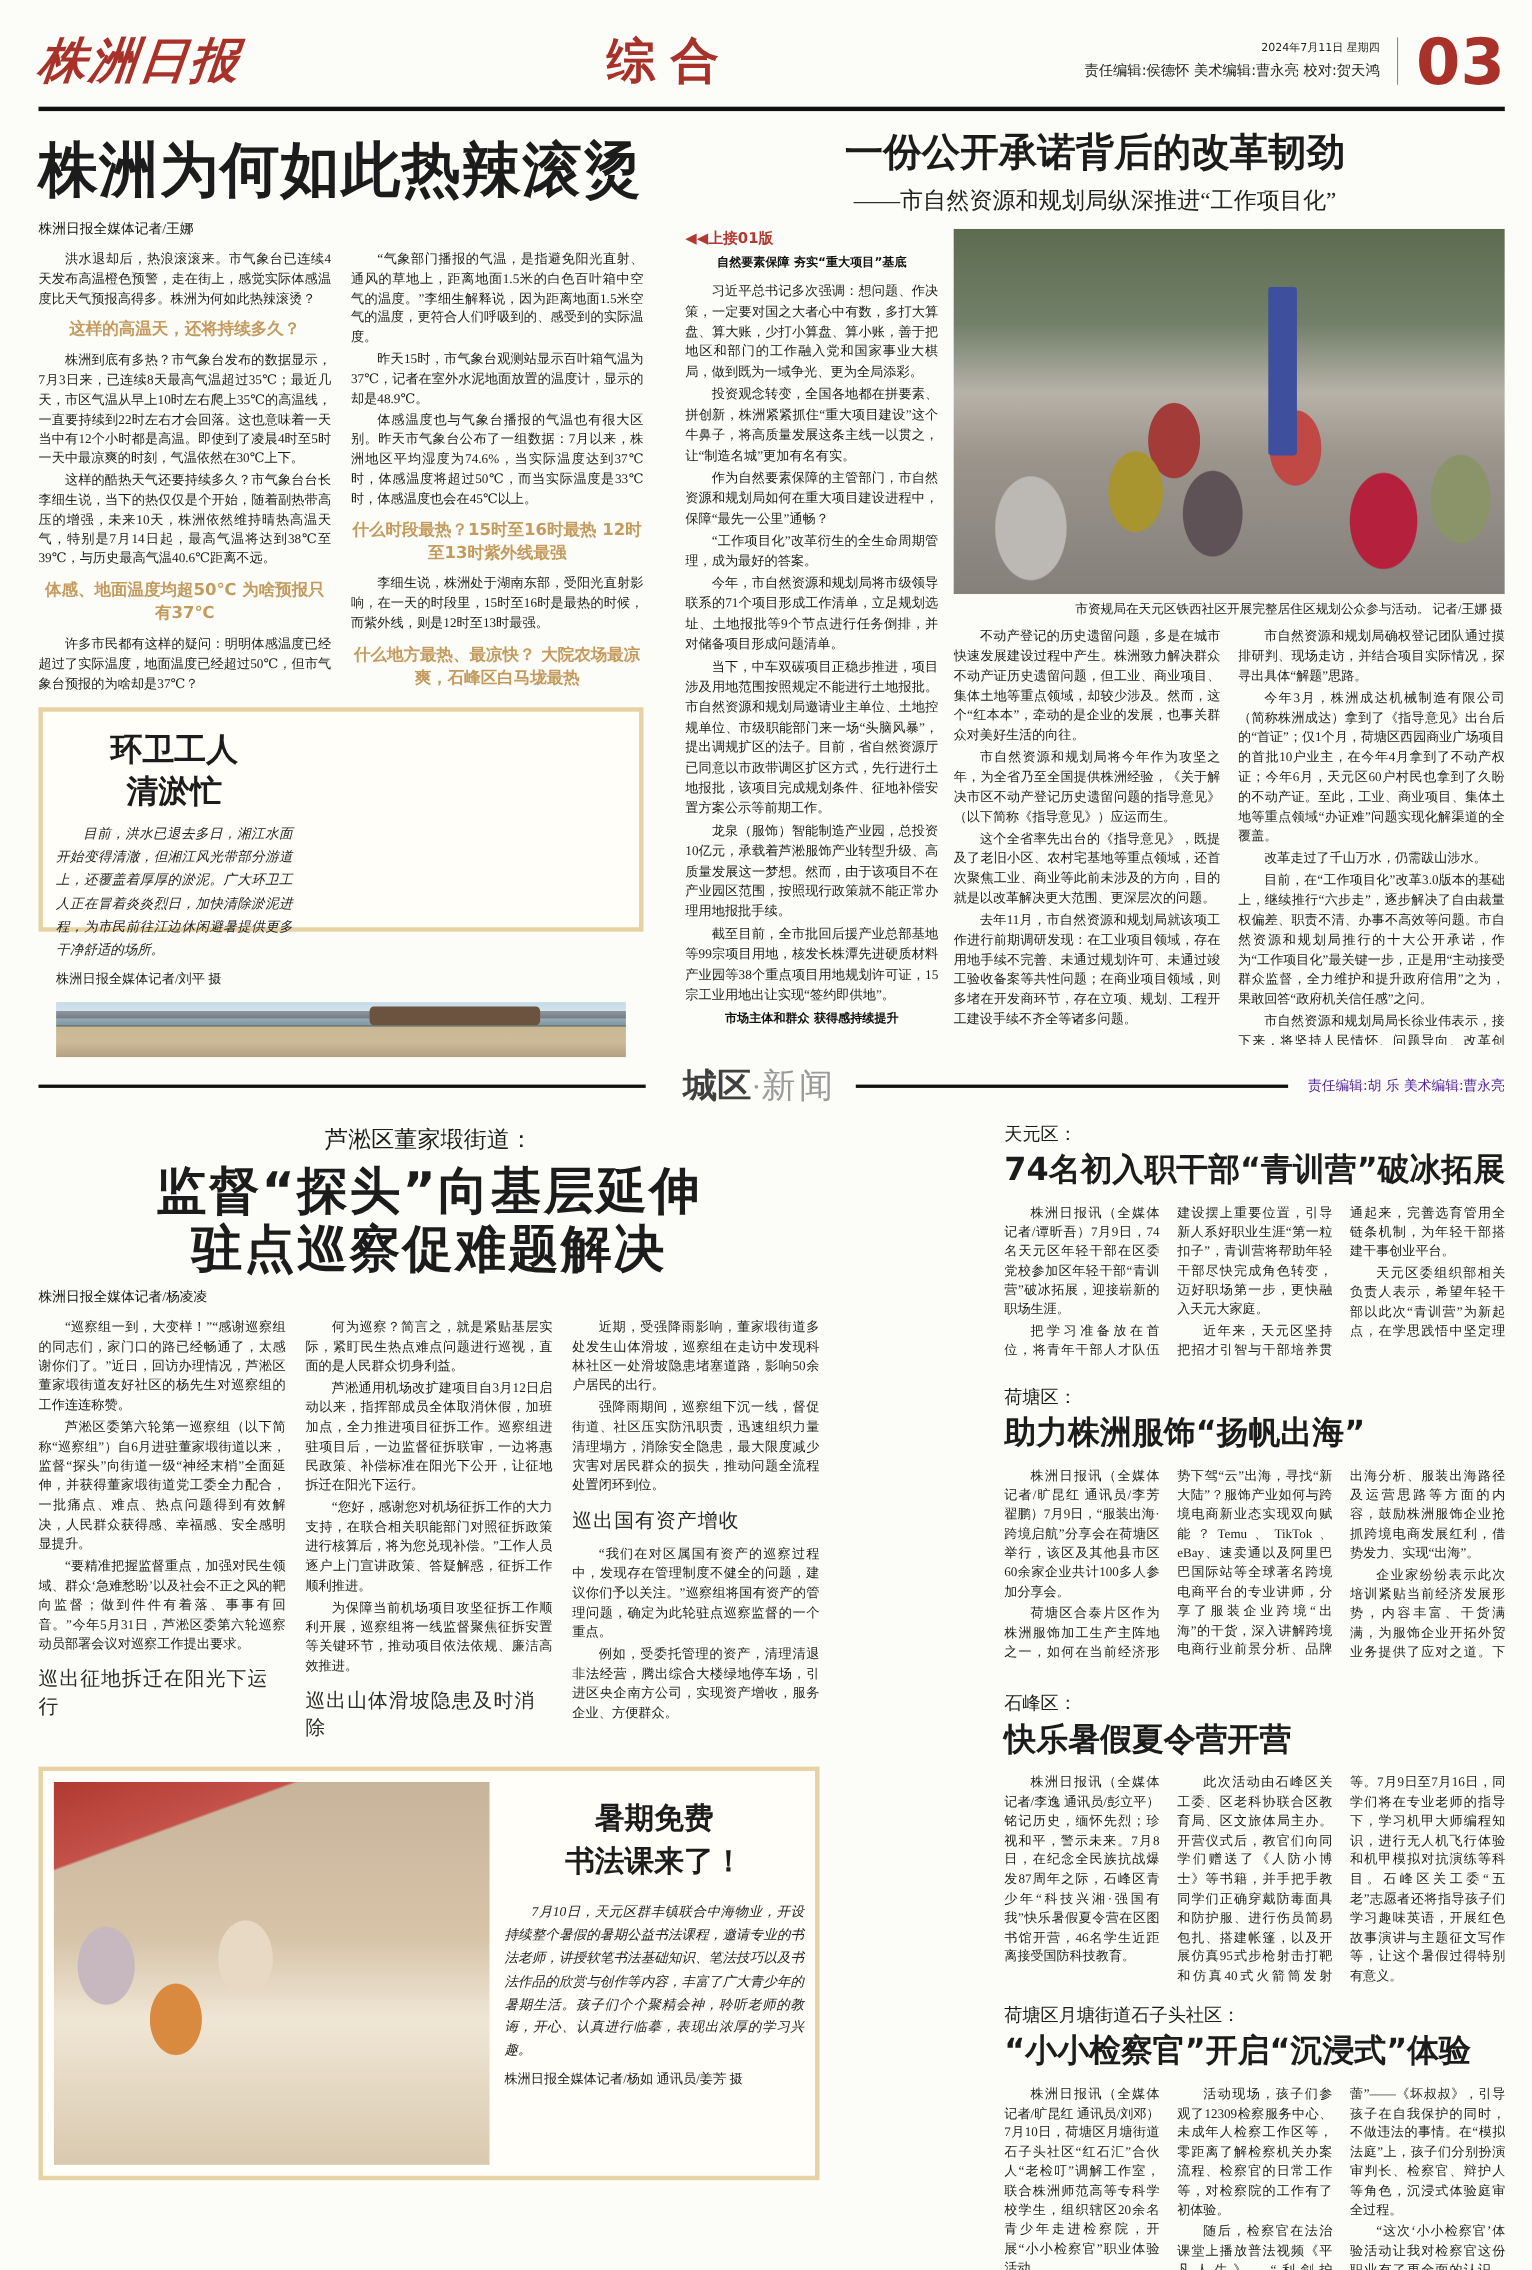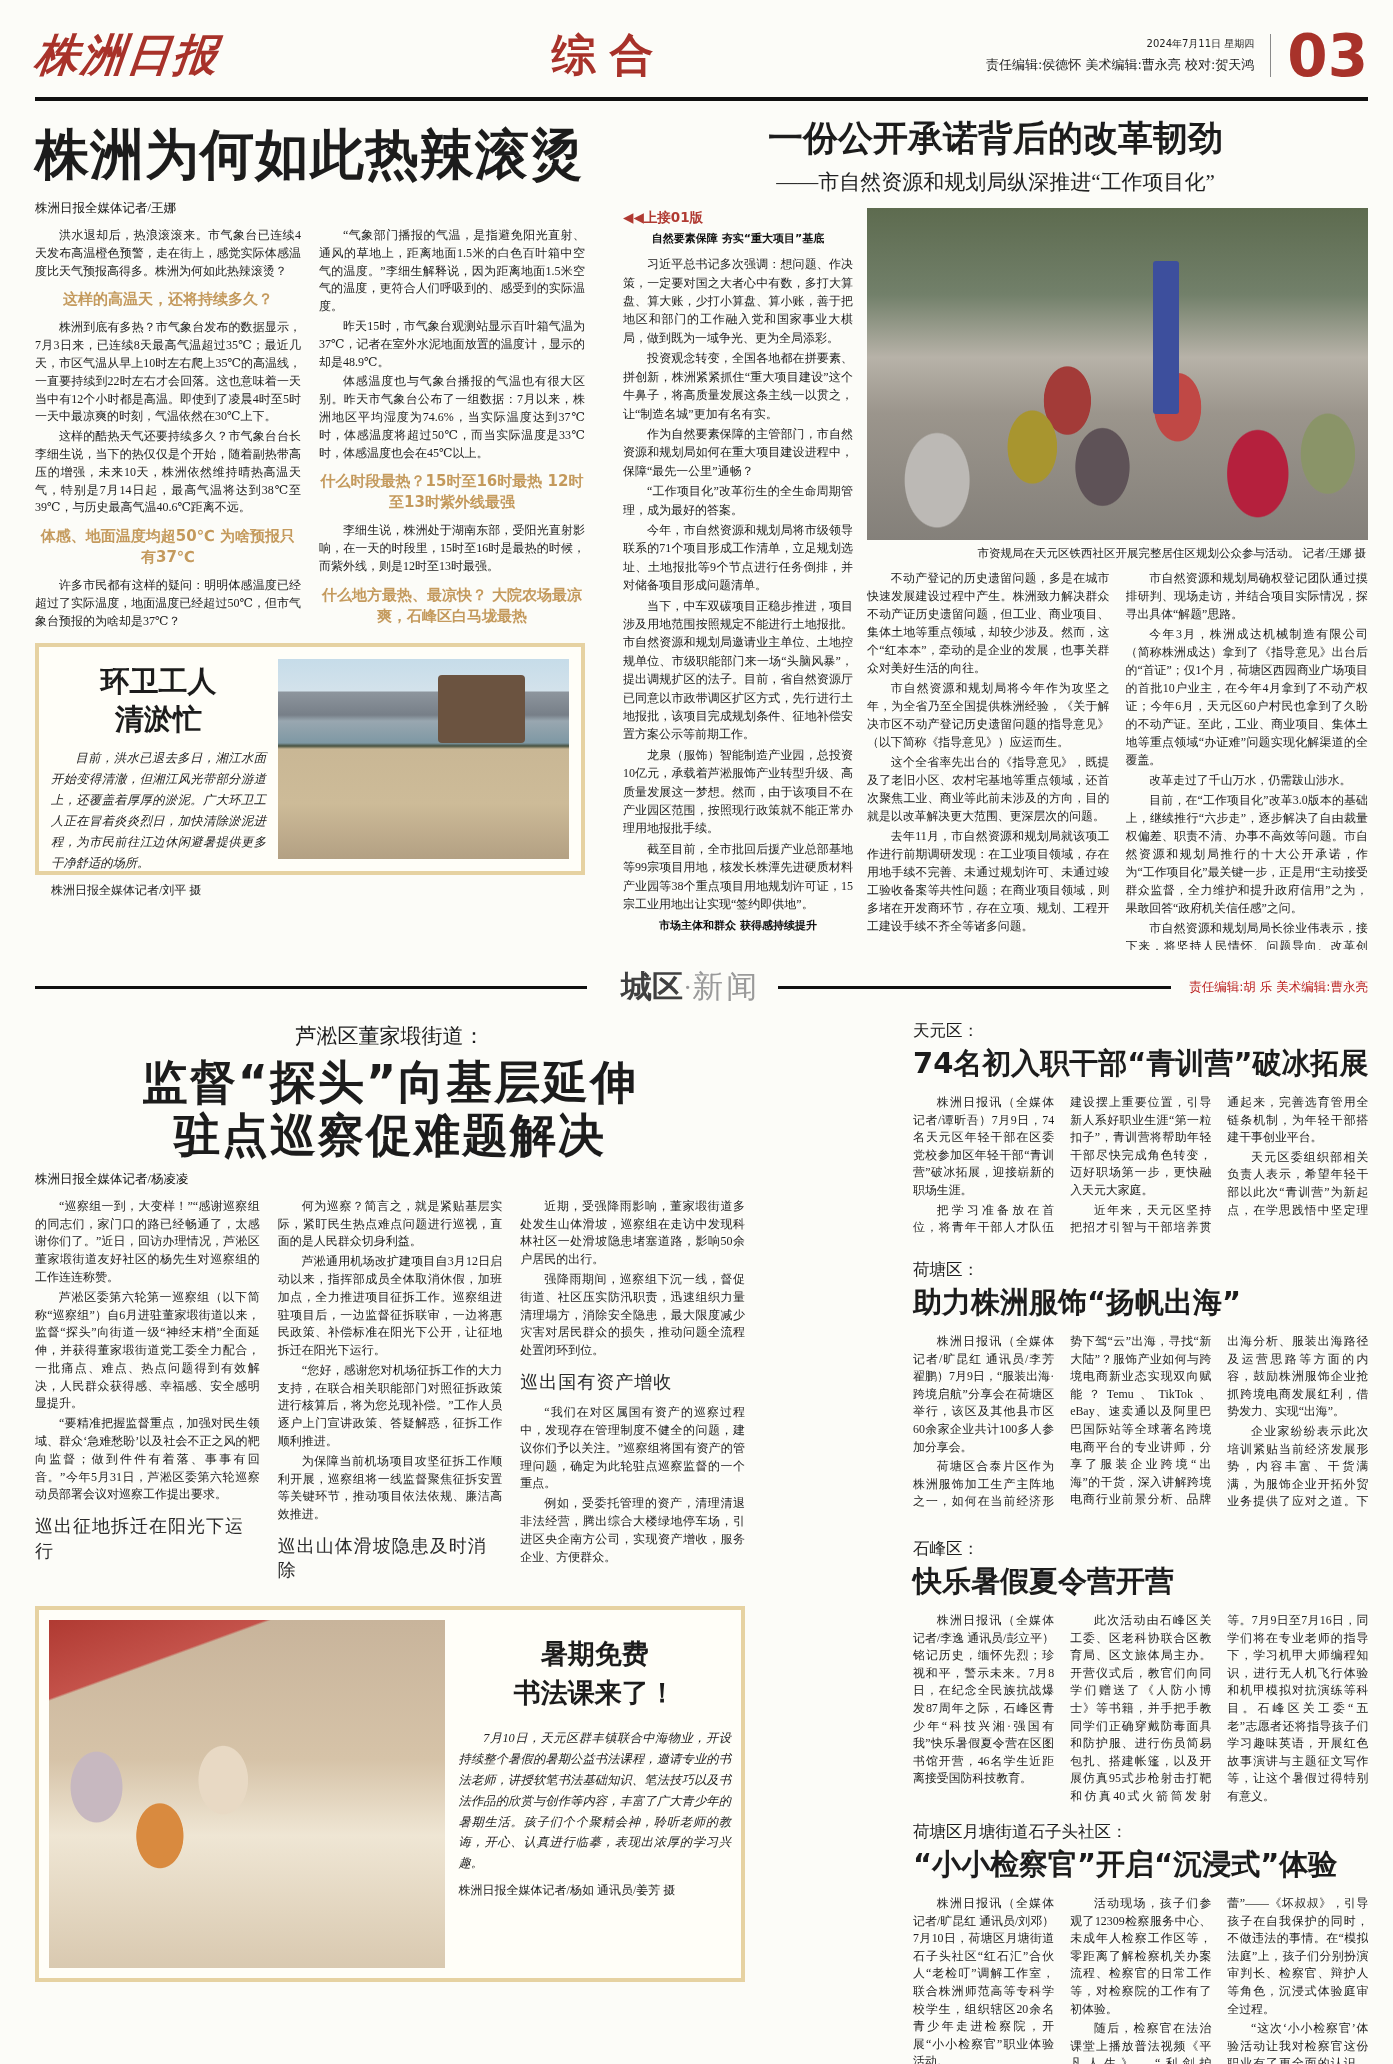--- a/index.html
+++ b/index.html
@@ -28,21 +28,21 @@
              letter-spacing:1px;line-height:1.35;}
   
   .top-row{display:flex;gap:38px;margin-top:14px;}
   .col-heat{width:550px;flex:none;}
   .heat-title{font-family:"DejaVu Sans",sans-serif;font-weight:700;font-size:54px;letter-spacing:1px;
               margin:4px 0 8px;white-space:nowrap;}
   .heat-body{font-size:12px;line-height:17.8px;column-count:2;column-gap:18px;height:404px;
              column-fill:auto;overflow:hidden;}
   
   .box{border:4px solid #e6d2a2;background:#fffef8;box-sizing:border-box;}
-  .sanitation{margin-top:12px;height:232px;display:flex;padding:12px;gap:12px;}
+  .sanitation{margin-top:12px;height:204px;display:flex;padding:12px;gap:12px;flex-direction:column;}
   .san-left{width:215px;flex:none;display:flex;flex-direction:column;}
   .box-title{font-family:"DejaVu Sans",sans-serif;font-weight:700;font-size:29px;text-align:center;
              line-height:1.3;margin:4px 0 10px;}
   .cap{font-style:italic;font-size:12.3px;line-height:1.7;margin:0;text-indent:2em;text-align:justify;}
   .credit{font-size:12px;margin:8px 0 0;text-indent:0;}
   .photo{flex:1;min-height:50px;}
   .photo-cleanup{background:
      linear-gradient(180deg,#c6dce9 0%,#d3e2eb 16%,#8d959d 16.5%,#777f88 28%,#99a7b0 31%,
        #7e98a4 42%,#46503f 43.5%,#c9b795 45%,#cdbb98 72%,#b3a083 100%);
      position:relative;}
@@ -74,21 +74,21 @@
   .colB,.colC{flex:1;font-size:11.9px;line-height:18px;overflow:hidden;}
   
   .city-bar{display:flex;align-items:center;margin:16px 0 12px;}
   .cb-line{height:3px;background:#101010;}
   .cb-line.left{width:552px;flex:none;}
   .cb-line.mid{flex:1;margin:0 18px;}
   .cb-label{margin-left:34px;white-space:nowrap;}
   .cb-city{font-family:"DejaVu Sans",sans-serif;font-weight:700;font-size:31px;color:#404040;}
   .cb-dot{font-size:28px;color:#9a9a9a;}
   .cb-news{font-family:"DejaVu Sans",sans-serif;font-size:31px;color:#9a9a9a;letter-spacing:3px;}
-  .cb-editors{font-family:"DejaVu Sans",sans-serif;font-size:12.5px;color:#b91c1c;white-space:nowrap;}
+  .cb-editors{font-family:"DejaVu Sans",sans-serif;font-size:12.5px;color:#4c1d95;white-space:nowrap;}
   
   .bottom-row{display:flex;gap:23px;}
   .col-lusong{width:710px;flex:none;}
   .lusong-kicker{font-size:21px;text-align:center;margin:2px 0 6px;}
   .lusong-title{font-family:"DejaVu Sans",sans-serif;font-weight:700;font-size:46px;line-height:1.16;
                 text-align:center;letter-spacing:2px;margin:0 0 8px;}
   .lusong-body{font-size:12px;line-height:17.8px;column-count:3;column-gap:18px;height:394px;
                column-fill:auto;overflow:hidden;}
   .callig{margin-top:14px;height:376px;display:flex;padding:10px;gap:14px;}
   .photo-callig{width:58%;flex:none;position:relative;background:

